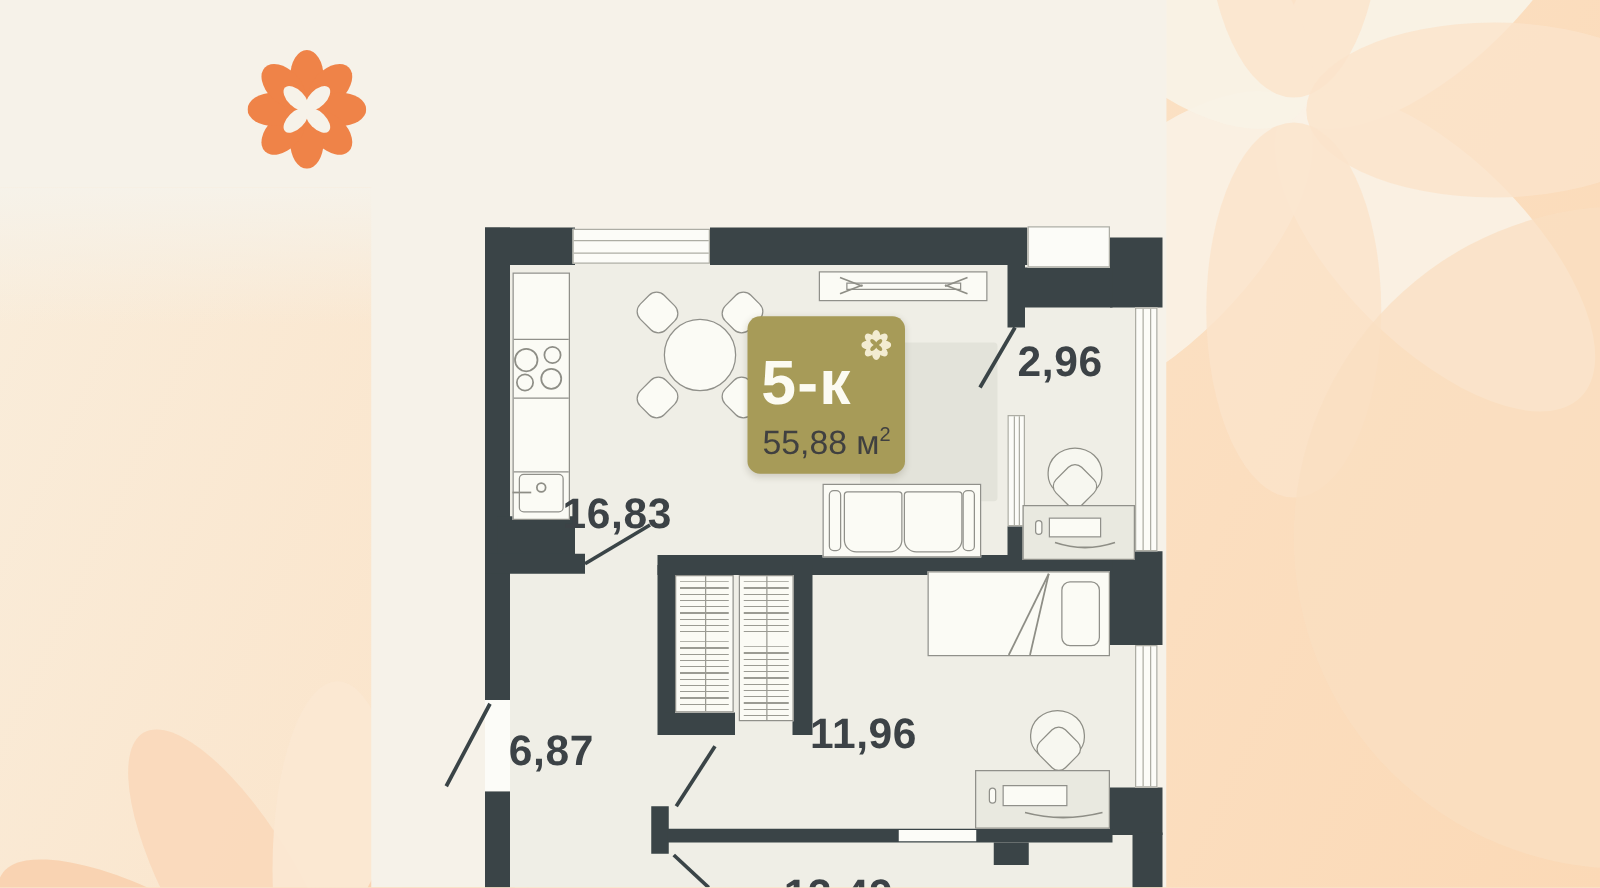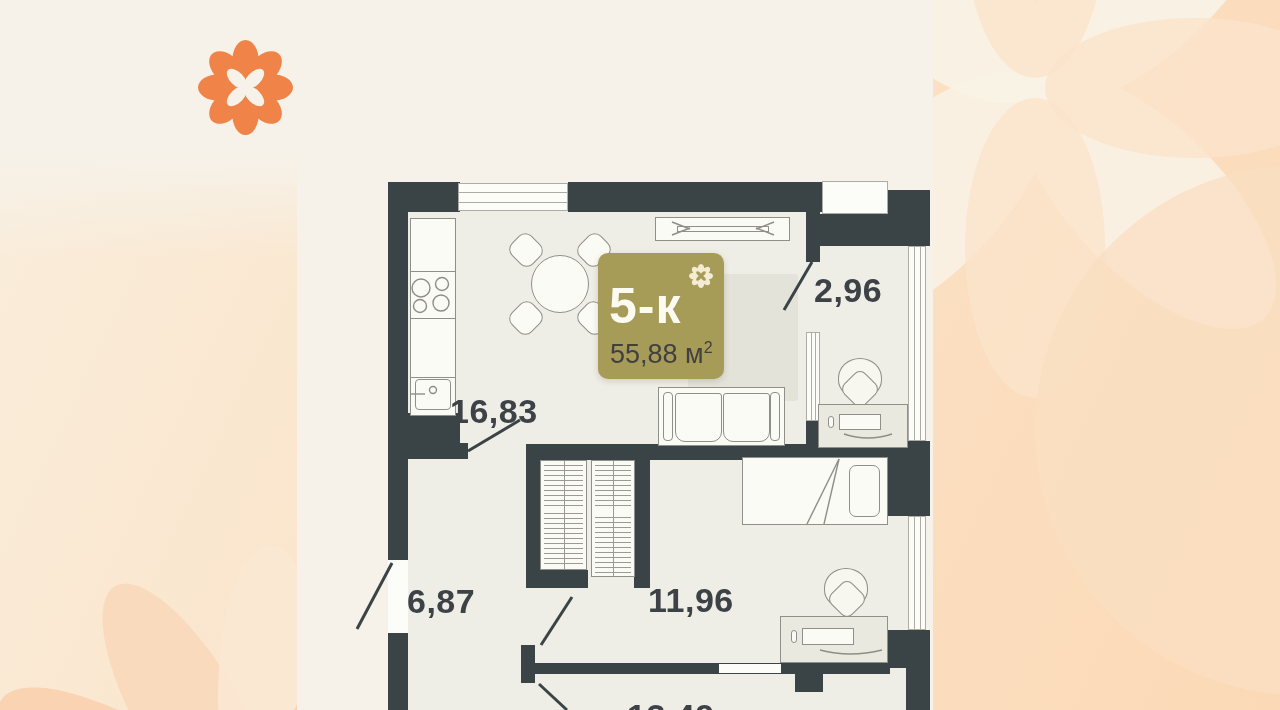--- a/index.html
+++ b/index.html
@@ -214,21 +214,21 @@
       <line x1="839" y1="459" x2="807" y2="524"></line>
       <line x1="839" y1="459" x2="824" y2="524"></line>
       <path d="M 844 434 Q 868 442 892 434"></path>
       <path d="M 820 650 Q 850 658 882 650"></path>
     </g>
   </svg>
 
   <div class="room-label" style="left:450px;top:368px;margin-top:24px;">16,83</div>
   <div class="room-label" style="left:814px;top:271px;width:100px;">2,96</div>
   <div class="room-label" style="left:407px;top:582px;">6,87</div>
-  <div class="room-label" style="left:648px;top:581px;">11,96</div>
+  <div class="room-label" style="left:648px;top:568px;">11,96</div>
   <div class="room-label" style="left:627px;top:697px;">13,49</div>
 
   <div class="badge">
     <svg class="badge-flower" width="24" height="24" viewBox="0 0 100 100">
       <g fill="#f3ecd2">
         <ellipse cx="50" cy="22" rx="14" ry="22"></ellipse>
         <ellipse cx="50" cy="22" rx="14" ry="22" transform="rotate(45 50 50)"></ellipse>
         <ellipse cx="50" cy="22" rx="14" ry="22" transform="rotate(90 50 50)"></ellipse>
         <ellipse cx="50" cy="22" rx="14" ry="22" transform="rotate(135 50 50)"></ellipse>
         <ellipse cx="50" cy="22" rx="14" ry="22" transform="rotate(180 50 50)"></ellipse>

